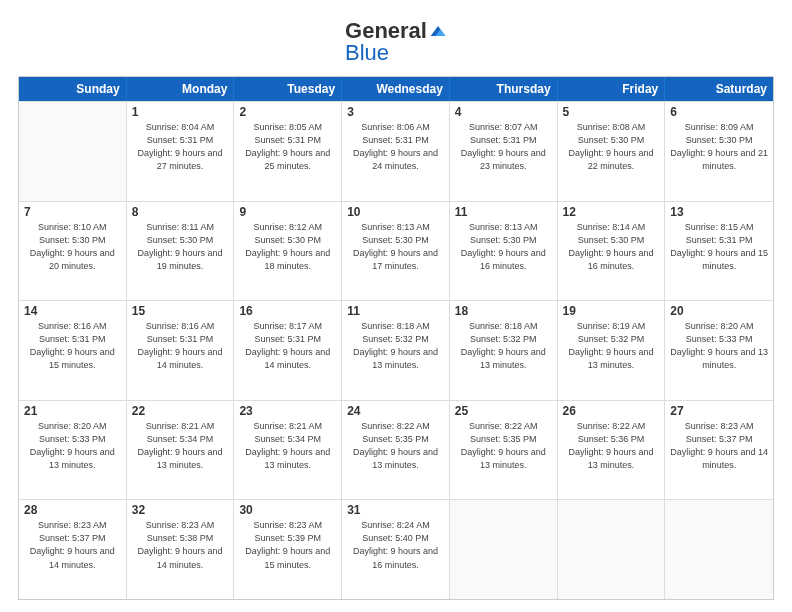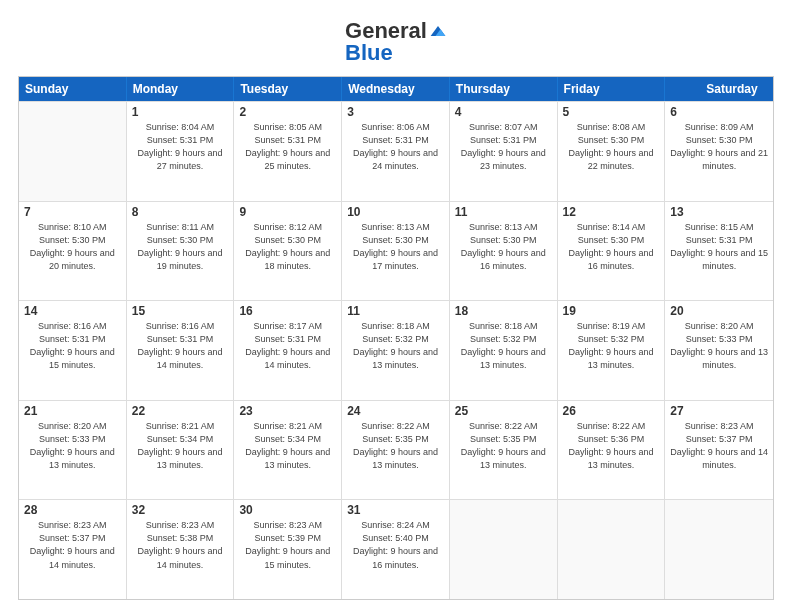--- a/index.html
+++ b/index.html
@@ -60,21 +60,21 @@
     .cal-header-row {
       display: grid;
       grid-template-columns: repeat(7, 1fr);
       background: #1565c0;
     }
     .cal-header-cell {
       color: #fff;
       font-size: 12px;
       font-weight: bold;
       padding: 5px 6px;
-      text-align: left;
+      text-align: right;
       border-right: 1px solid #1976d2;
     }
     .cal-header-cell:last-child { border-right: none; margin-left: 35px; }
     .cal-body {
       display: flex;
       flex-direction: column;
       flex: 1;
     }
     .cal-week {
       display: grid;
@@ -111,21 +111,21 @@
 <div class="page">
   <div class="header">
     <div class="logo">
       <div class="logo-row">
         <span style="font-size:22px;font-weight:bold;color:#333;">General</span>
         <svg class="logo-icon" viewBox="0 0 22 16">
           <polygon points="2,14 11,2 20,14" fill="#1565c0"></polygon>
           <polygon points="8,14 14,6 20,14" fill="#42a5f5"></polygon>
         </svg>
       </div>
-      <span style="font-size:22px;font-weight:bold;color:#1565c0;margin-top:-4px;">Blue</span>
+      <span style="font-size:22px;font-weight:normal;color:#1565c0;margin-top:-4px;">Blue</span>
     </div>
     <div class="title-section">
       <h1></h1>
       <h2></h2>
     </div>
   </div>
 
   <div class="calendar">
     <div class="cal-header-row">
     <div class="cal-header-cell">Sunday</div>

